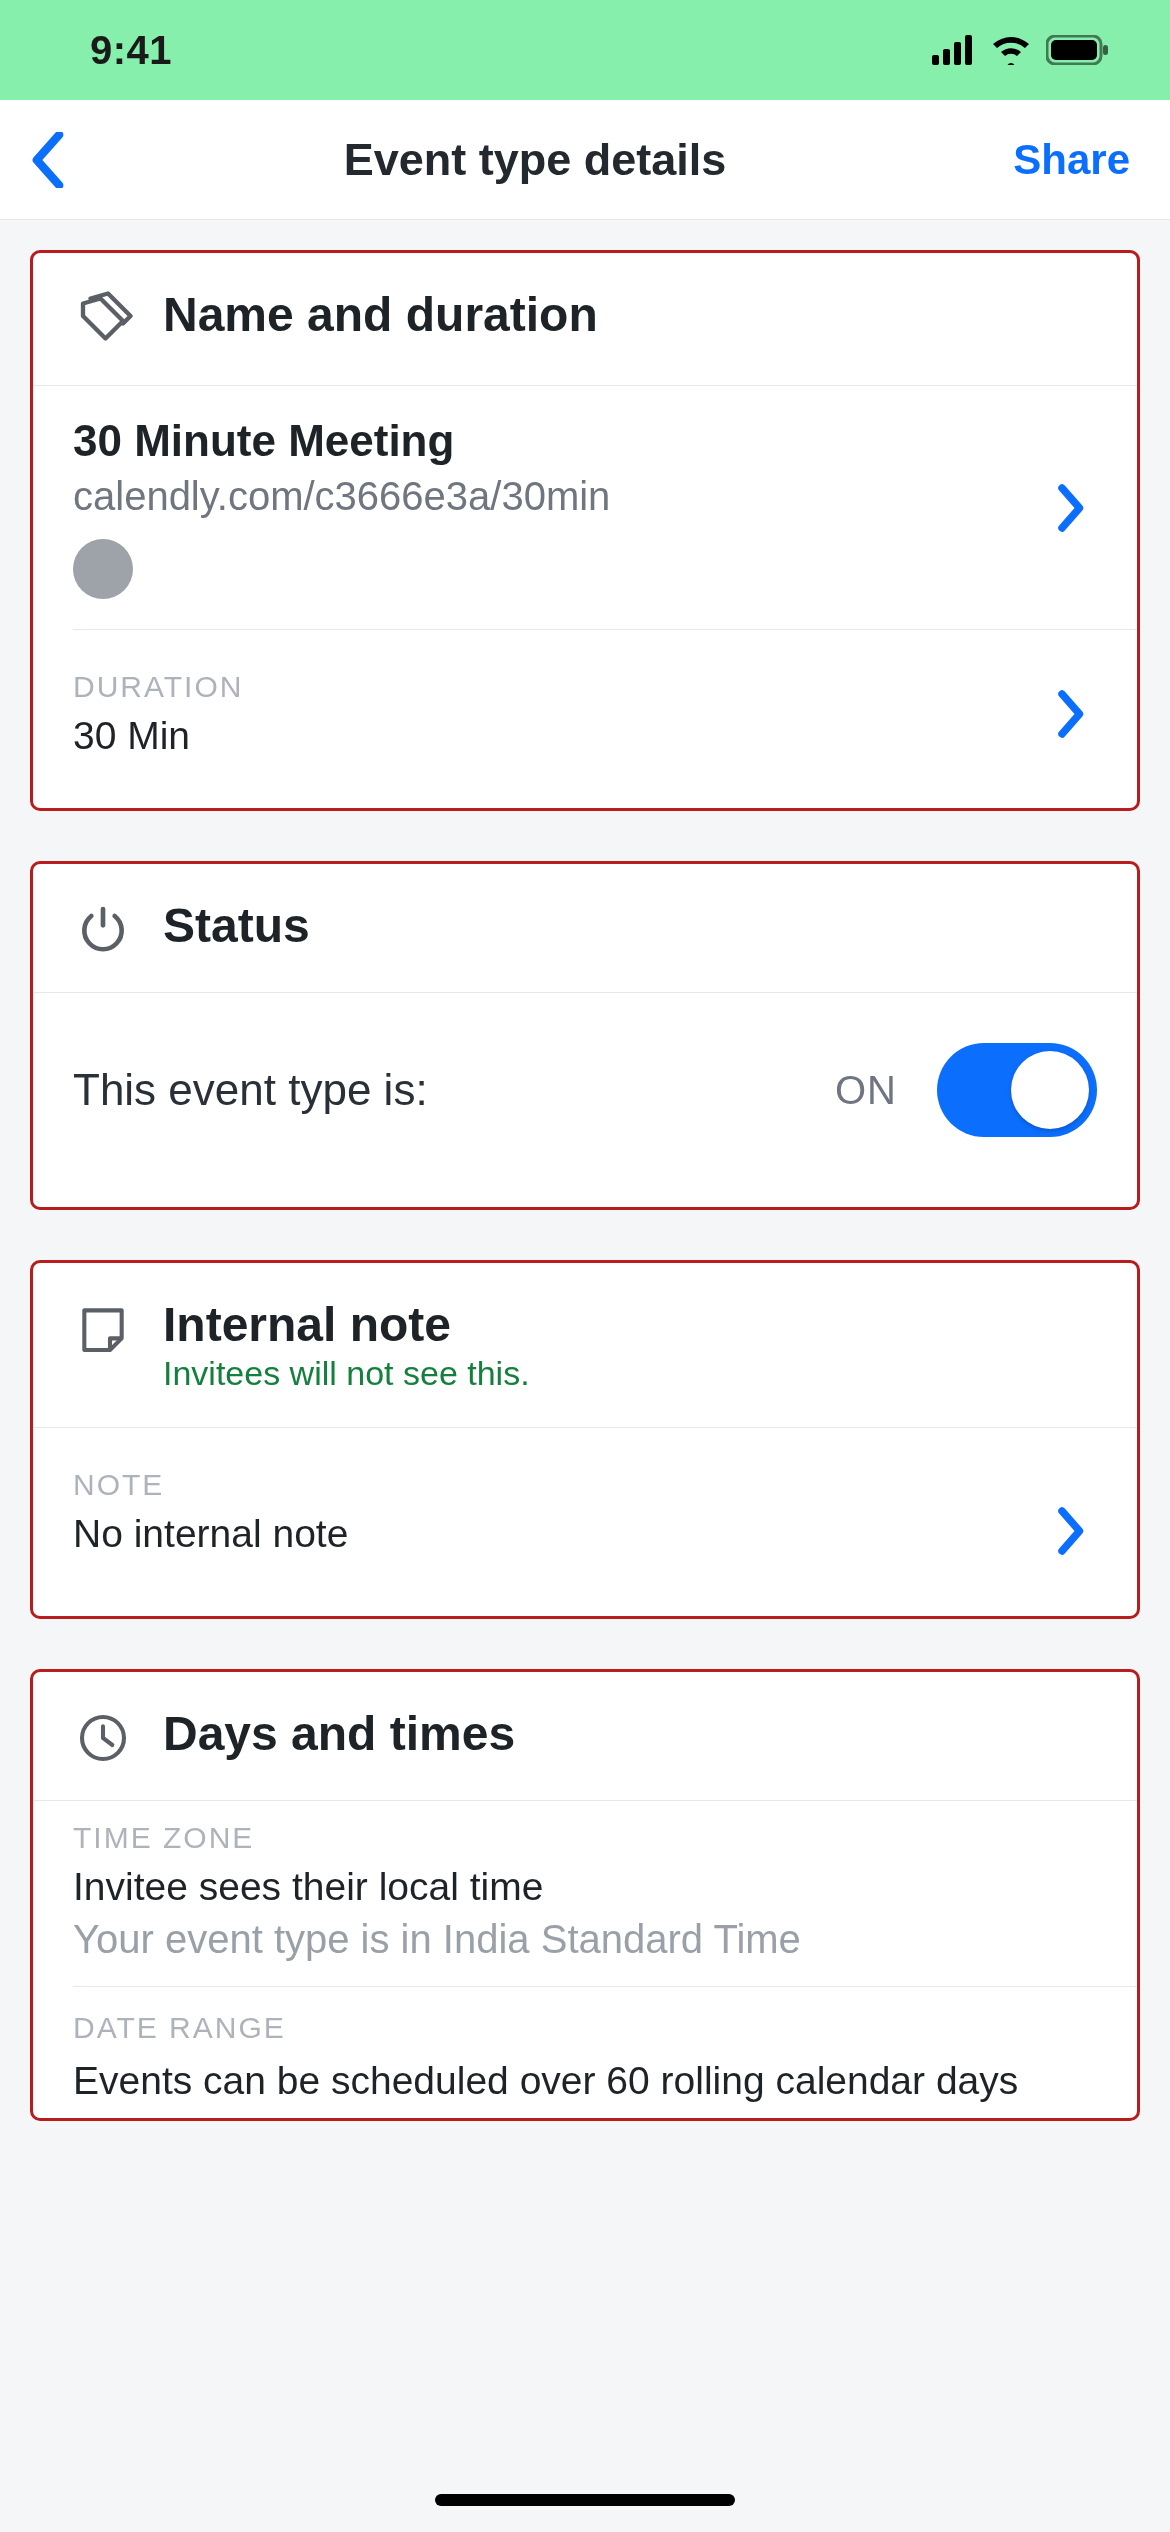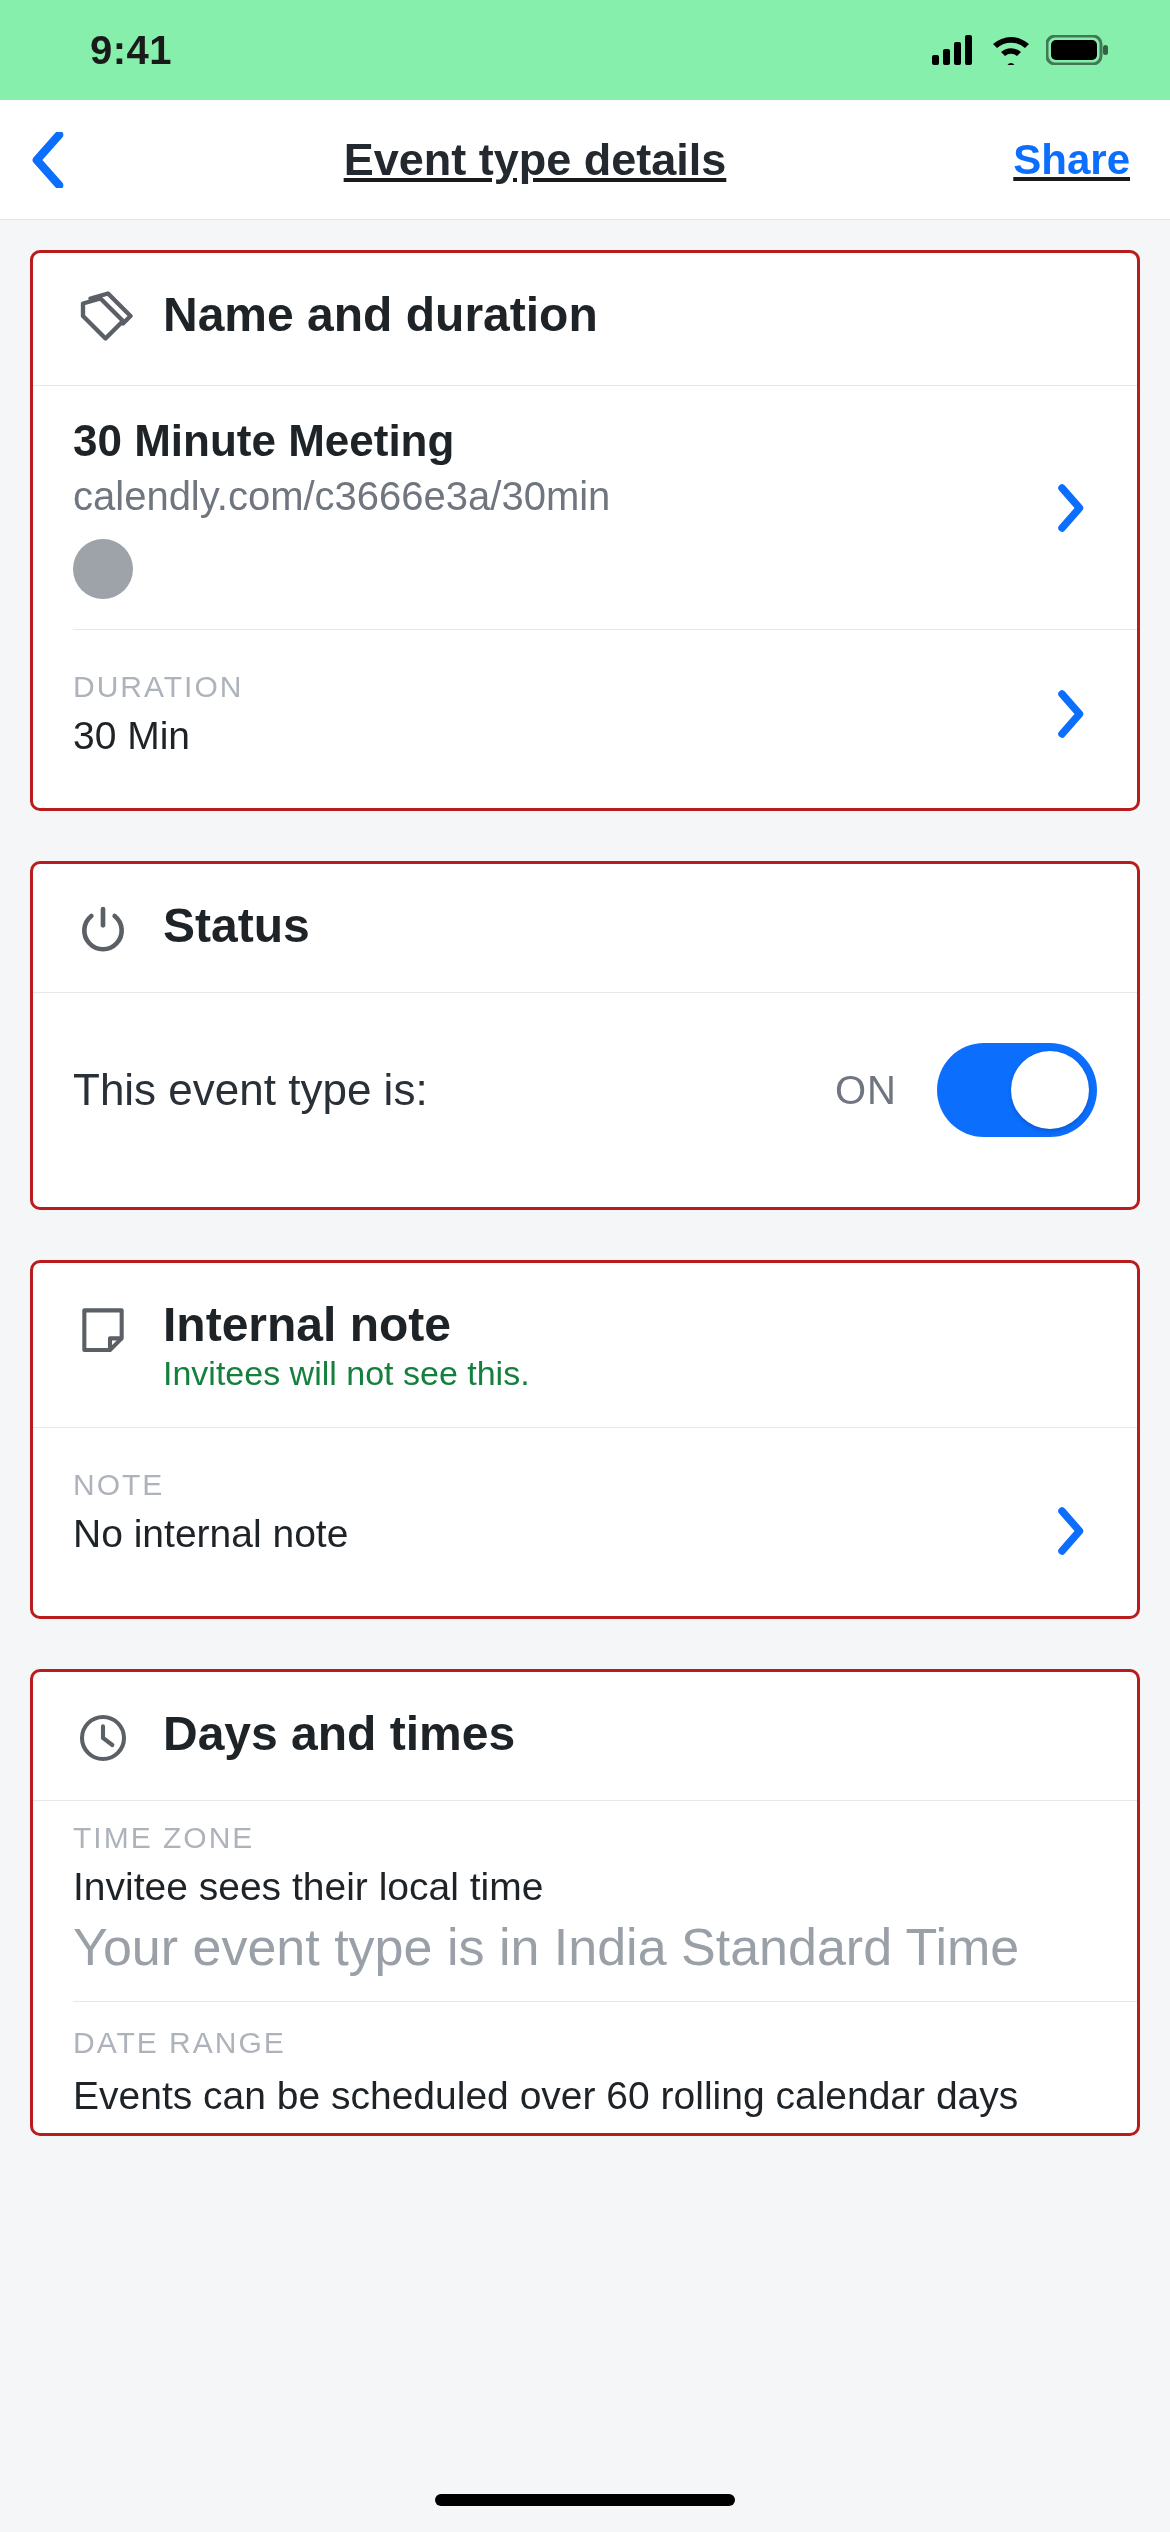--- a/index.html
+++ b/index.html
@@ -31,21 +31,20 @@
 
   
   .nav-bar {
     height: 120px;
     background: #fff;
     display: flex;
     align-items: center;
     justify-content: space-between;
     padding: 0 40px 0 20px;
     border-bottom: 1px solid #e4e6ea;
-    text-decoration: underline;
   }
   .nav-back { width: 80px; display:flex; align-items:center; justify-content:flex-start; padding-left:10px;}
   .nav-title {
     font-size: 45px;
     font-weight: 700;
     color: #24292f;
     text-align: center;
     flex: 1;
   }
   .nav-share {
@@ -117,21 +116,21 @@
     font-size: 40px;
     color: #6f7680;
     margin-top: 8px;
   }
   .row-value {
     font-size: 39px;
     color: #1e2328;
     font-weight: 500;
   }
   .row-note {
-    font-size: 52px;
+    font-size: 40px;
     color: #9aa0a8;
     margin-top: 8px;
   }
 
   .chevron {
     width: 50px; height: 50px;
     flex: 0 0 auto;
   }
 
   .divider-inset {

